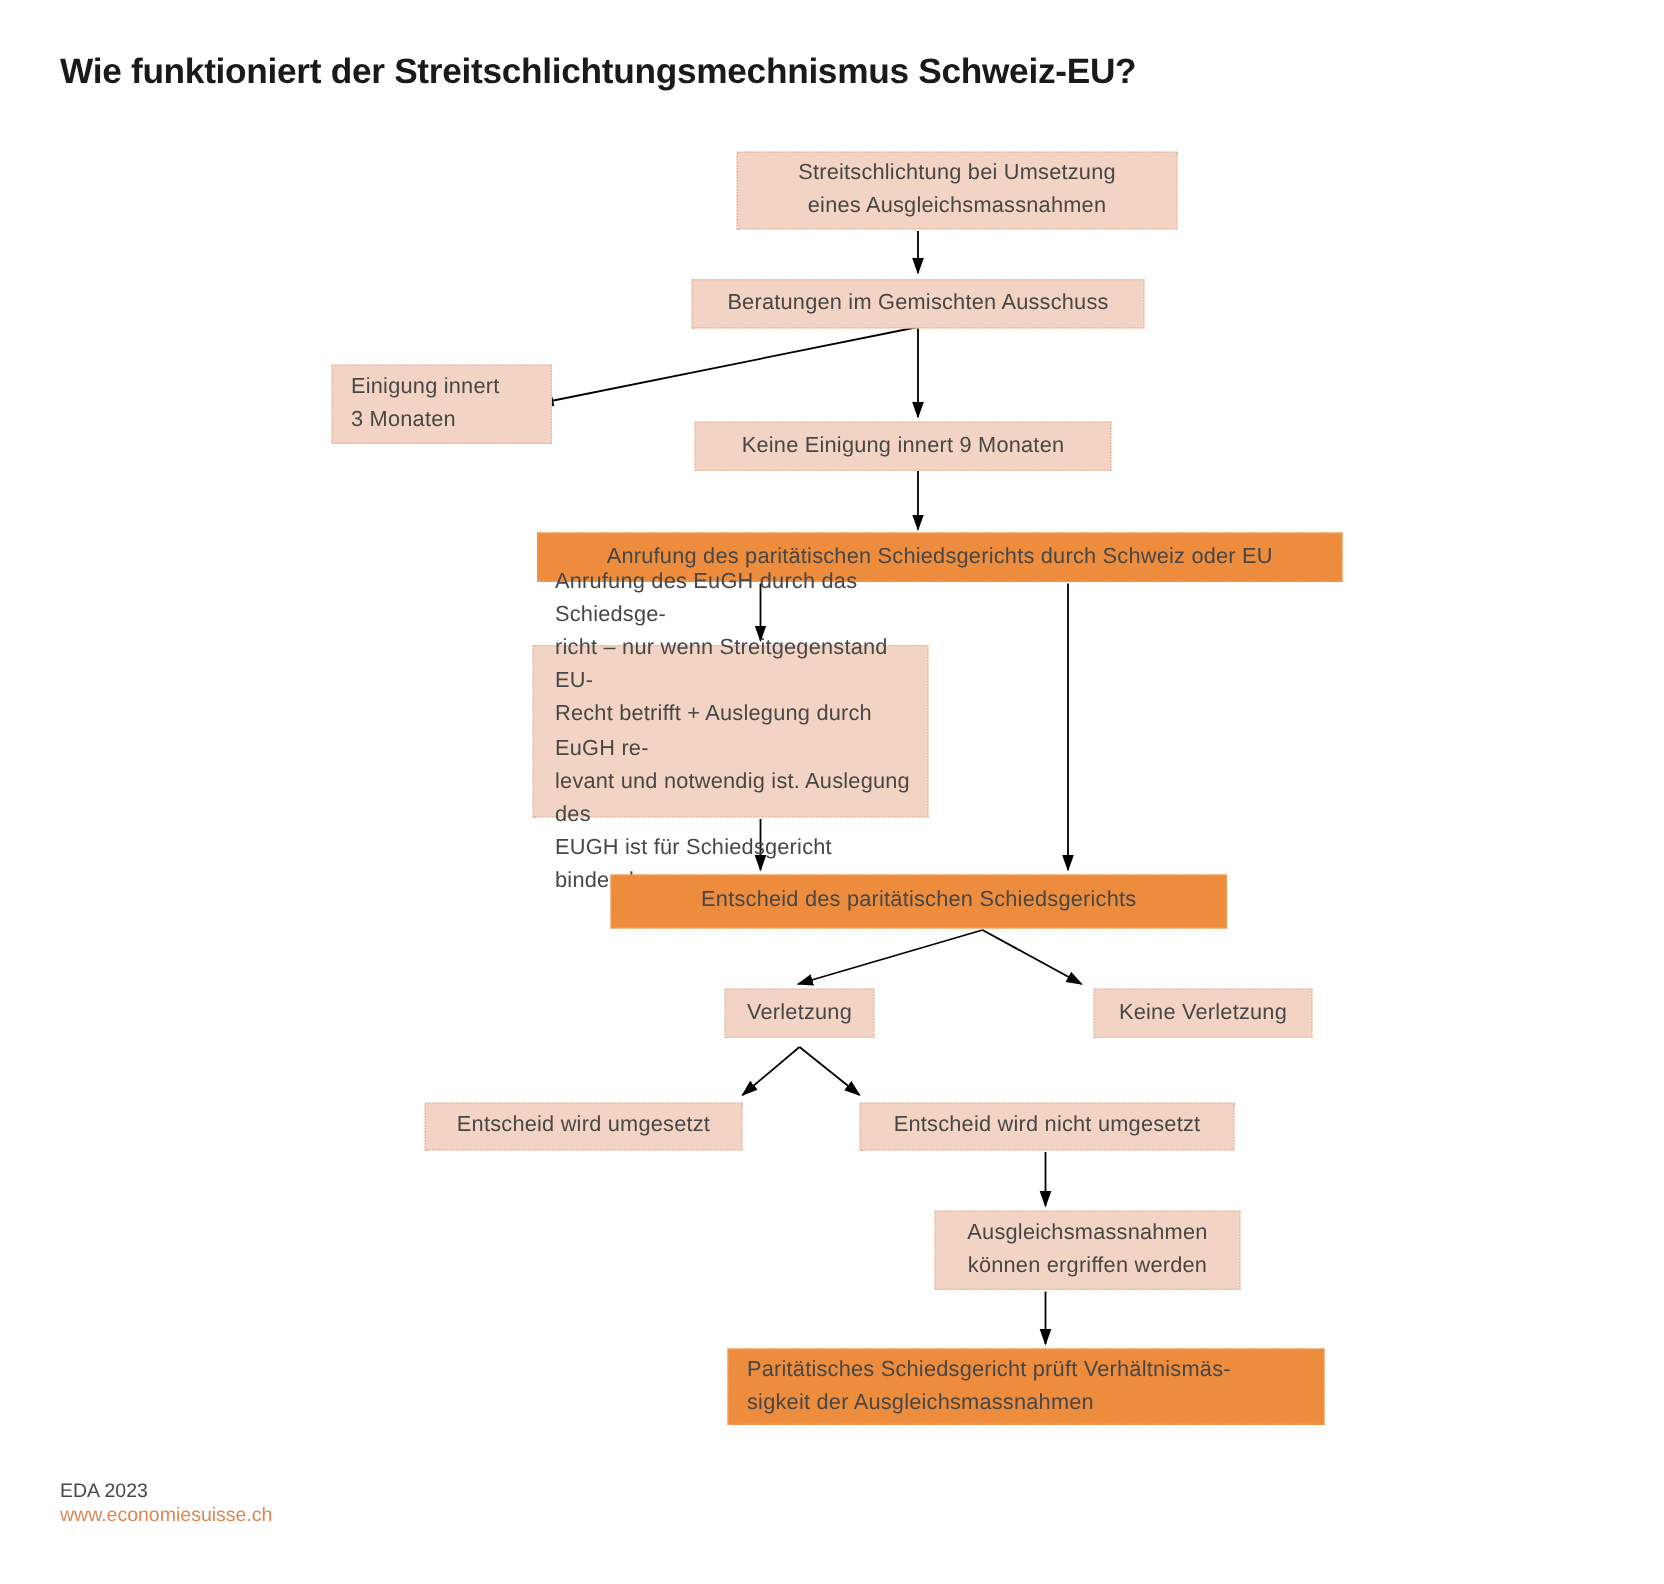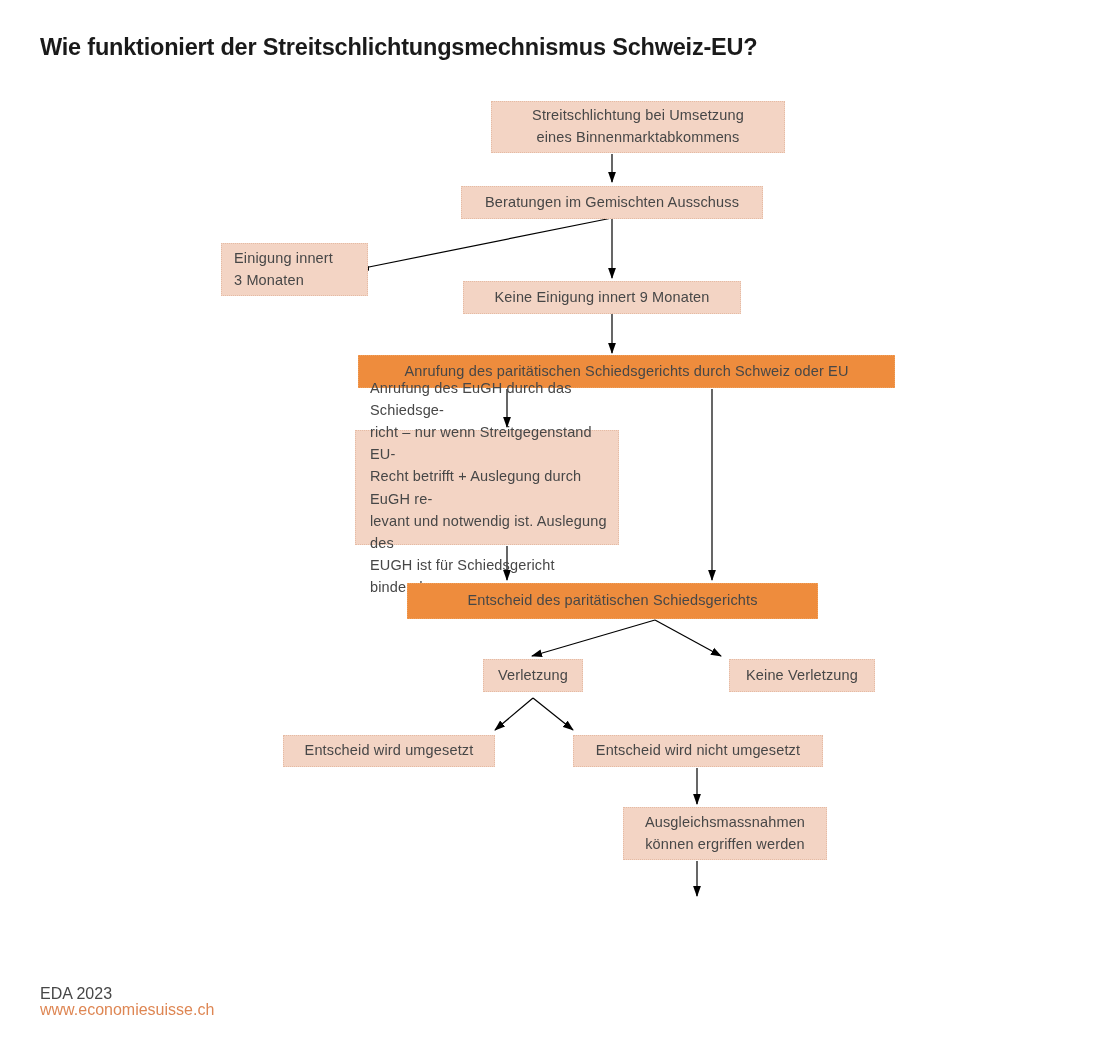--- a/index.html
+++ b/index.html
@@ -56,21 +56,21 @@
   }
   .arrows line {
     stroke: var(--arrow, #000000);
     stroke-width: 1.2;
     fill: none;
   }
   .footer {
     position: absolute;
     left: 40px;
     top: 986px;
-    font-size: 16px;
+    font-size: 13px;
     line-height: 16px;
   }
   .footer .source { color: #474747; }
   .footer .link {
     color: var(--link, #de8653);
     text-decoration: none;
     display: block;
     cursor: pointer;
   }
 </style>
@@ -96,21 +96,21 @@
     <line x1="507" y1="546" x2="507" y2="580" marker-end="url(#ah)"></line>
     <line x1="655" y1="620" x2="532" y2="656" marker-end="url(#ah)"></line>
     <line x1="655" y1="620" x2="721" y2="656" marker-end="url(#ah)"></line>
     <line x1="533" y1="698" x2="495" y2="730" marker-end="url(#ah)"></line>
     <line x1="533" y1="698" x2="573" y2="730" marker-end="url(#ah)"></line>
     <line x1="697" y1="768" x2="697" y2="804" marker-end="url(#ah)"></line>
     <line x1="697" y1="861" x2="697" y2="896" marker-end="url(#ah)"></line>
   </svg>
 
   <div class="node light" style="left:491px; top:101px; width:294px; height:52px;">Streitschlichtung bei Umsetzung
-eines Binnenmarktabkommens</div>
+eines Ausgleichsmassnahmen</div>
 
   <div class="node light" style="left:461px; top:186px; width:302px; height:33px;">Beratungen im Gemischten Ausschuss</div>
 
   <div class="node light align-left" style="left:221px; top:243px; width:147px; height:53px;">Einigung innert
 3 Monaten</div>
 
   <div class="node light" style="left:463px; top:281px; width:278px; height:33px;">Keine Einigung innert 9 Monaten</div>
 
   <div class="node orange" style="left:358px; top:355px; width:537px; height:33px;">Anrufung des paritätischen Schiedsgerichts durch Schweiz oder EU</div>
 
@@ -126,19 +126,21 @@
 
   <div class="node light" style="left:729px; top:659px; width:146px; height:33px;">Keine Verletzung</div>
 
   <div class="node light" style="left:573px; top:735px; width:250px; height:32px;">Entscheid wird nicht umgesetzt</div>
 
   <div class="node light" style="left:283px; top:735px; width:212px; height:32px;">Entscheid wird umgesetzt</div>
 
   <div class="node light" style="left:596px; top:807px; width:204px; height:53px;margin-left:27px;">Ausgleichsmassnahmen
 können ergriffen werden</div>
 
+  <div class="node orange align-left" style="left:485px; top:899px; width:398px; height:51px;">Paritätisches Schiedsgericht prüft Verhältnismäs-
+sigkeit der Ausgleichsmassnahmen</div>
 
   <div class="footer">
     <span class="source">EDA 2023</span>
     <a class="link" href="#">www.economiesuisse.ch</a>
   </div>
 
 </div>
 
 </body></html>

